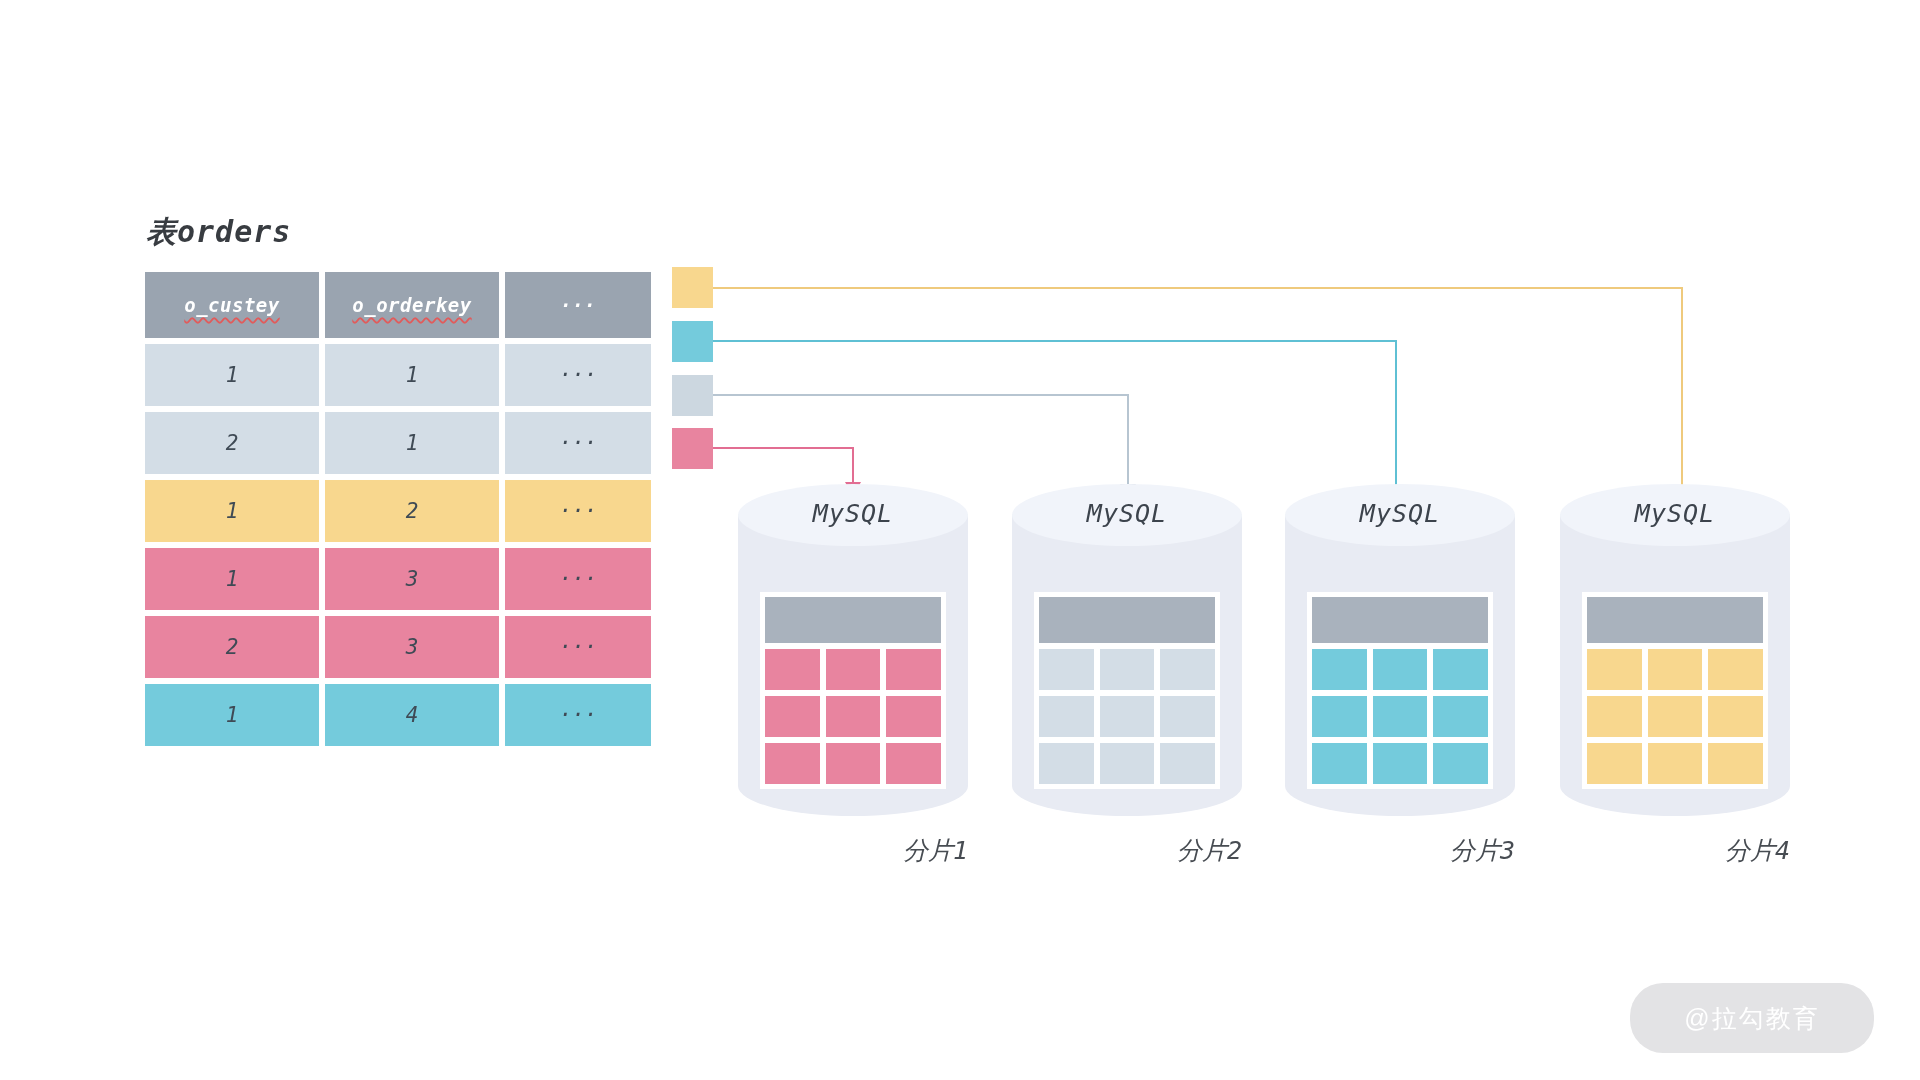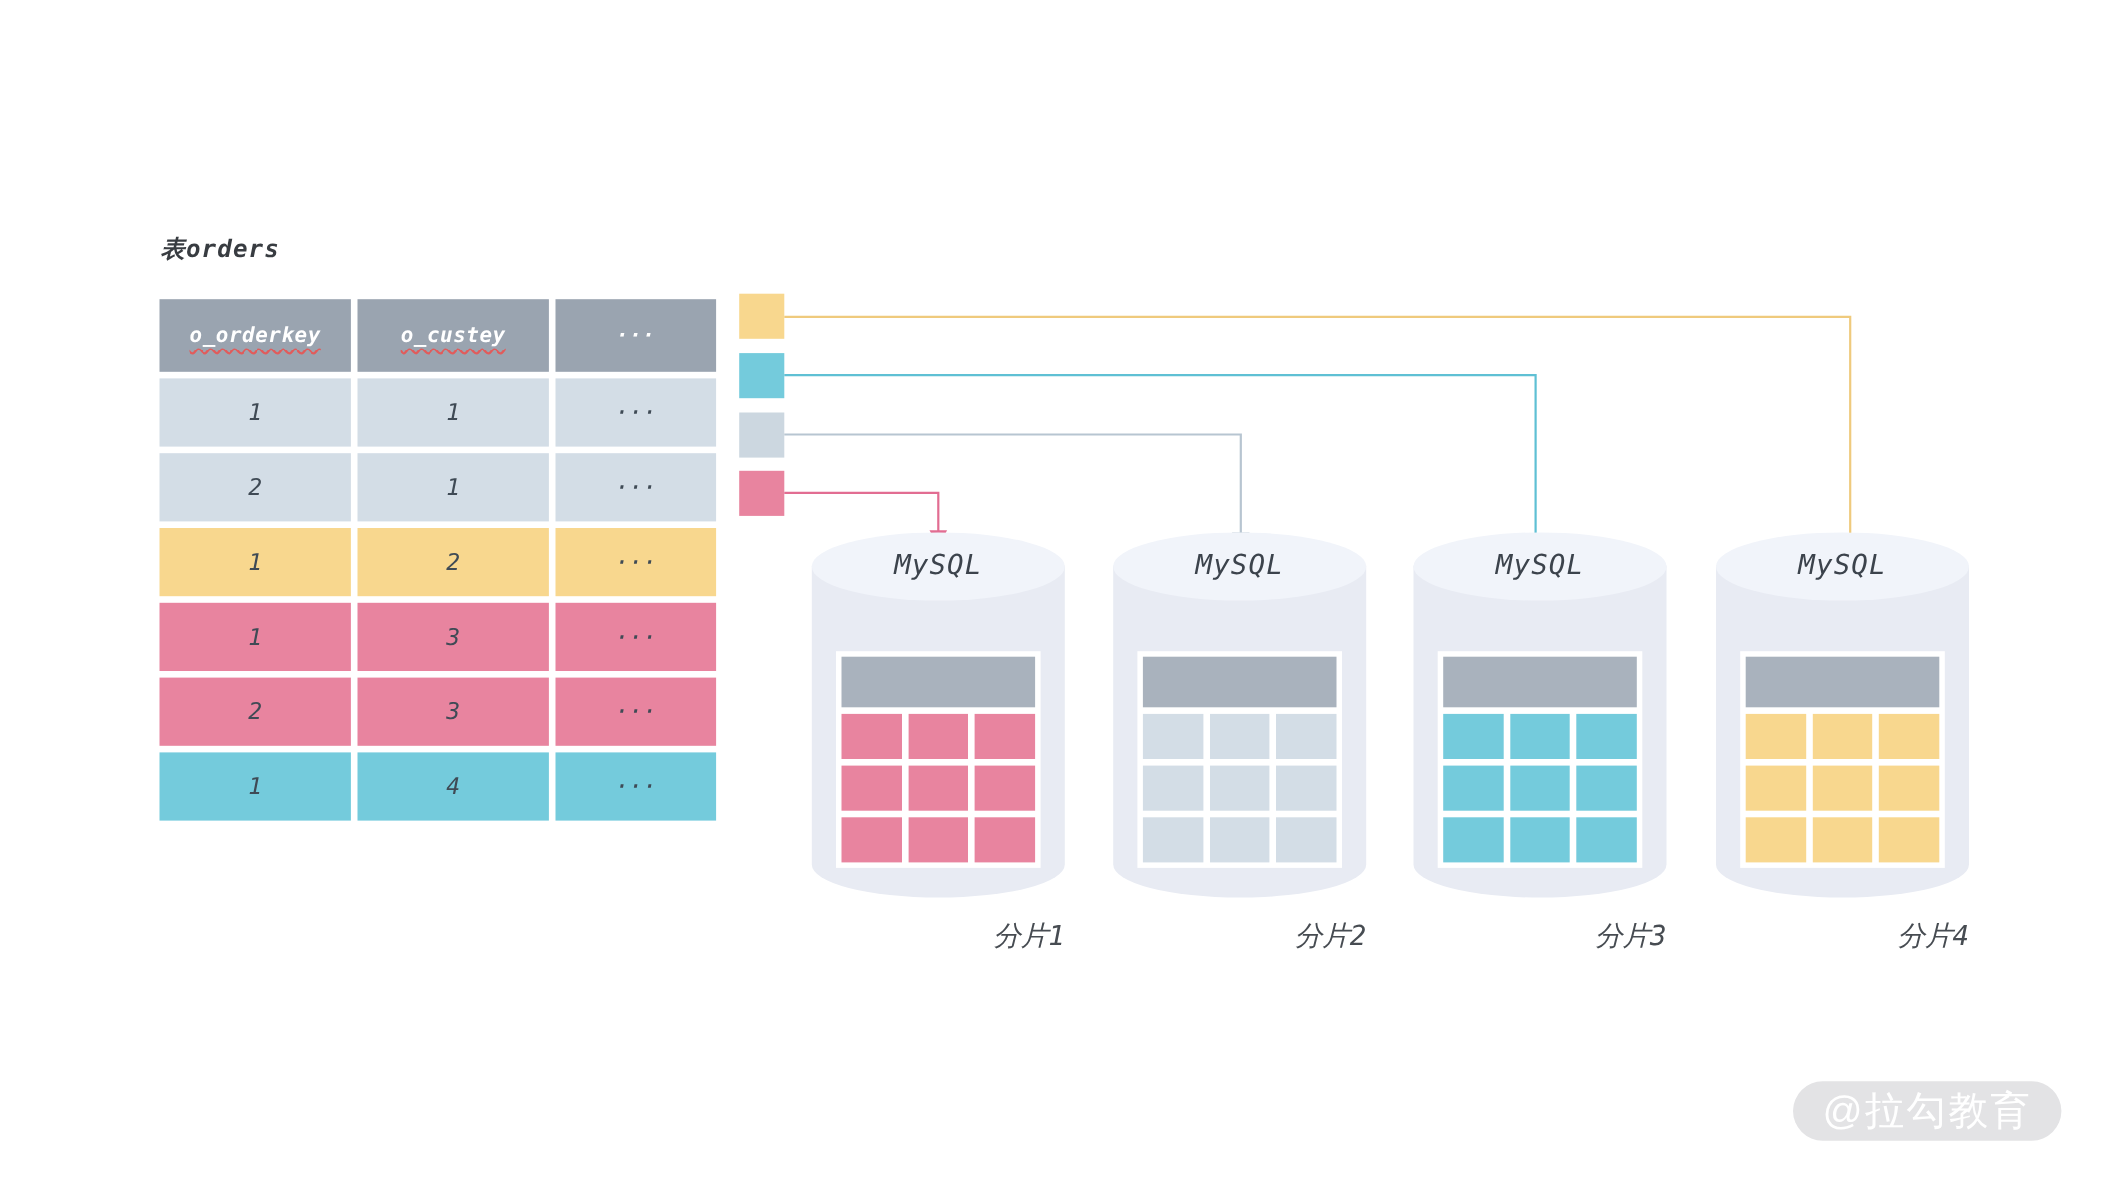--- a/index.html
+++ b/index.html
@@ -6,21 +6,21 @@
   body{
     width:1920px;height:1080px;background:#ffffff;position:relative;
     font-family:"Liberation Sans", sans-serif;overflow:hidden;
   }
   .canvas{position:absolute;inset:0;}
 
   
   .orders-title{
     position:absolute;left:146px;top:212px;
     font-family:"DejaVu Sans Mono", monospace;
-    font-size:22px;font-weight:bold;font-style:italic;
+    font-size:30px;font-weight:bold;font-style:italic;
     color:#383c41;letter-spacing:1px;
   }
   .orders-table{
     position:absolute;left:145px;top:272px;
     display:grid;
     grid-template-columns:174px 174px 146px;
     grid-template-rows:66px repeat(6,62px);
     gap:6px;
   }
   .hcell{
@@ -93,39 +93,39 @@
   }
   .mini-header{grid-column:1/4;background:var(--mini-header);}
   .shard-label{
     position:absolute;top:350px;left:0;width:230px;text-align:right;
     font-family:"DejaVu Sans Mono", monospace;font-style:italic;
     font-size:25px;color:#474c52;
   }
 
   
   .watermark{
-    position:absolute;left:1630px;top:983px;width:244px;height:54px;
+    position:absolute;left:1630px;top:983px;width:244px;height:70px;
     border-radius:33px;background:var(--watermark-bg);
     display:flex;align-items:center;justify-content:center;
-    color:#ffffff;font-size:36px;letter-spacing:2px;
+    color:#ffffff;font-size:25px;letter-spacing:2px;
   }
 </style>
 </head>
 <body>
 
 <div class="canvas">
 
   <div class="orders-title">表orders</div>
 
   <div class="orders-table">
     <div class="hcell">
-        <span class="squiggle">o_orderkey</span>
+        <span class="squiggle">o_custey</span>
       </div>
     <div class="hcell">
-        <span class="squiggle">o_custey</span>
+        <span class="squiggle">o_orderkey</span>
       </div>
     <div class="hcell">
         <span>···</span>
       </div>
 
     <div class="cell v-light">1</div>
     <div class="cell v-light">1</div>
     <div class="cell v-light">···</div>
 
     <div class="cell v-light">2</div>

